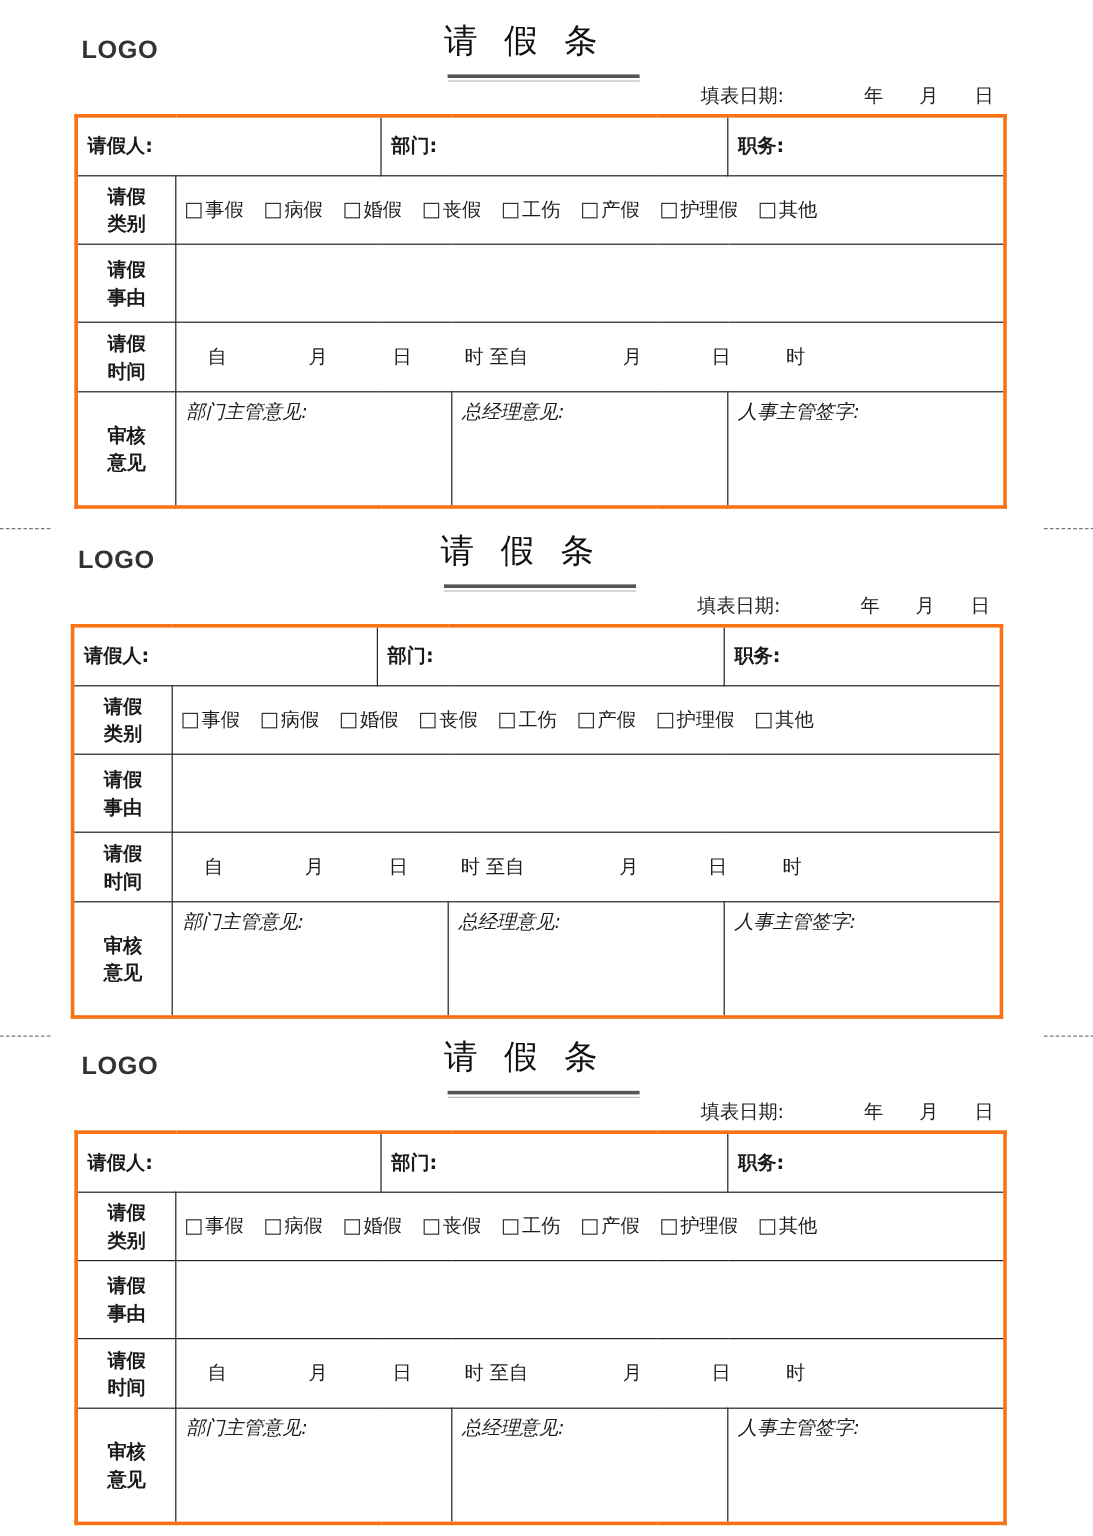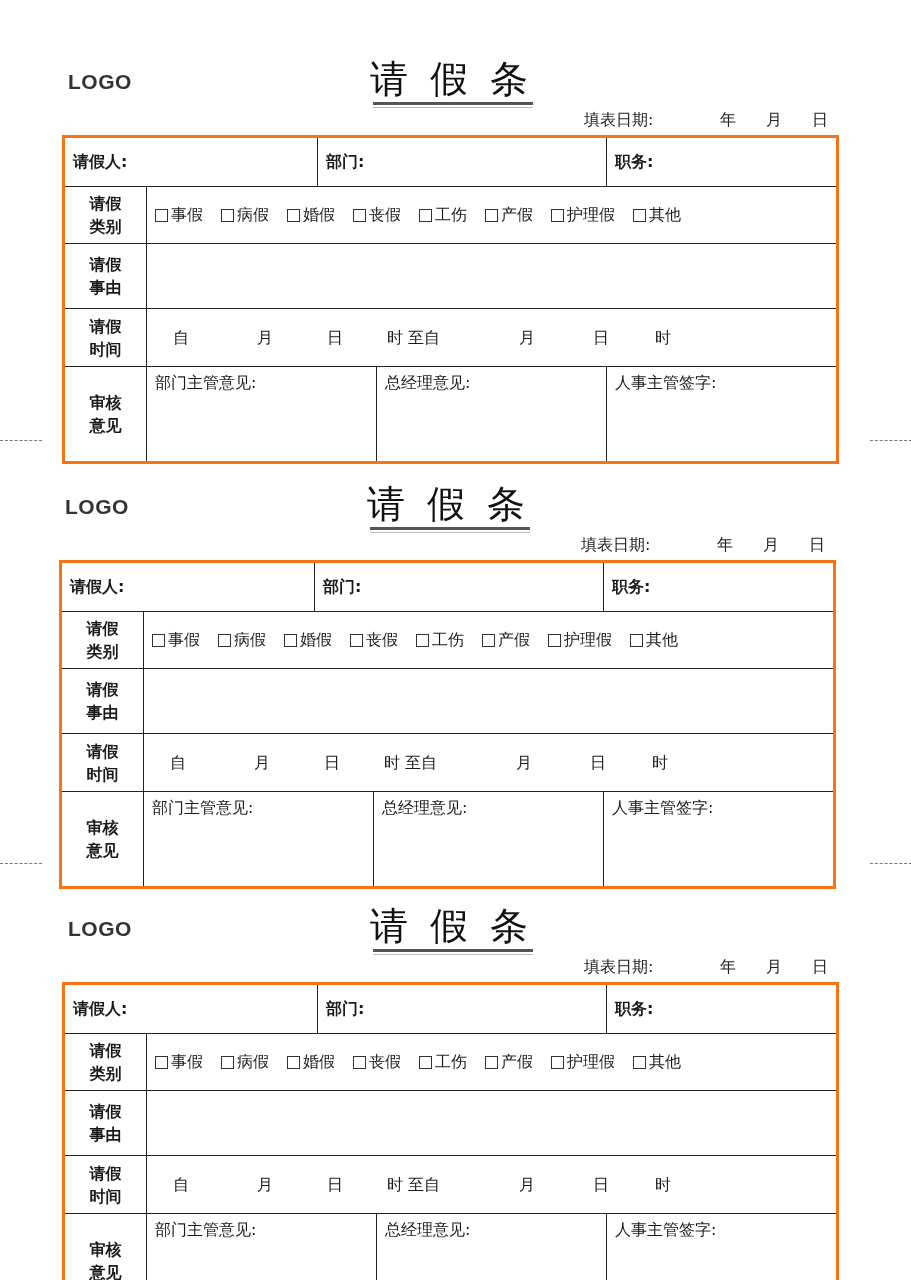--- a/index.html
+++ b/index.html
@@ -1,34 +1,34 @@
 <!DOCTYPE html>
 <html><head>
 <meta charset="utf-8">
 <style>
   html, body { margin:0; padding:0; }
   body { width:911px; height:1280px; background:#ffffff; position:relative; overflow:hidden;
          font-family:"DejaVu Sans", "Liberation Sans", sans-serif; color:#1a1a1a; }
-  .form { position:absolute; width:911px; height:420px; left:0;margin-top:40px; }
+  .form { position:absolute; width:911px; height:420px; left:0; }
   .logo { position:absolute; font-family:"Liberation Sans", sans-serif; font-weight:bold; font-size:21px; color:#333; letter-spacing:0.5px; }
-  .title { position:absolute; font-family:"DejaVu Serif", "Liberation Serif", serif; font-size:38px; letter-spacing:22px; color:#111; line-height:1; }
+  .title { position:absolute; font-family:"DejaVu Serif", "Liberation Serif", serif; font-size:28px; letter-spacing:22px; color:#111; line-height:1; }
   .title-underline { position:absolute; height:3px; background:#555; }
   .title-underline2 { position:absolute; height:1px; background:#bbb; }
   .date-row { position:absolute; font-size:16px; color:#222; display:flex;align-items:center; }
   .date-row span { display:inline-block; }
   table.leave { position:absolute; border-collapse:collapse; table-layout:fixed; border:3px solid #f97316; }
   table.leave td { border:1.5px solid #222; padding:0; vertical-align:middle; font-size:16px; }
   .hdr-cell { font-weight:bold; padding-left:8px !important; }
   .label-cell { text-align:center; font-weight:bold; line-height:23px; font-size:16px; }
   .types { display:flex; padding-left:8px; gap:0; }
   .type-opt { display:flex; align-items:center; margin-right:18px; white-space:nowrap; }
   .cb { display:inline-block; width:13px; height:13px; border:1px solid #333; margin-right:3px; box-sizing:border-box; }
   .time-row { position:relative; height:100%; }
   .time-row span { position:absolute; top:50%; transform:translateY(-50%); white-space:nowrap; }
-  .appr-cell { vertical-align:top !important; padding:6px 0 0 8px !important; }
+  .appr-cell { vertical-align:top !important; padding:6px 0 0 8px !important;font-style:italic; }
   .cutline { position:absolute; height:0; border-top:1px dashed #777; width:42px; }
 </style>
 </head>
 <body>
 
 <div id="root">
     <div class="form" style="top: 0px;">
     <div class="logo" style="left: 68px; top: 30px;">LOGO</div>
     <div class="title" style="left: 370px; top: 20px;">请假条</div>
     <div class="title-underline" style="left: 373px; top: 62px; width: 160px;"></div>

